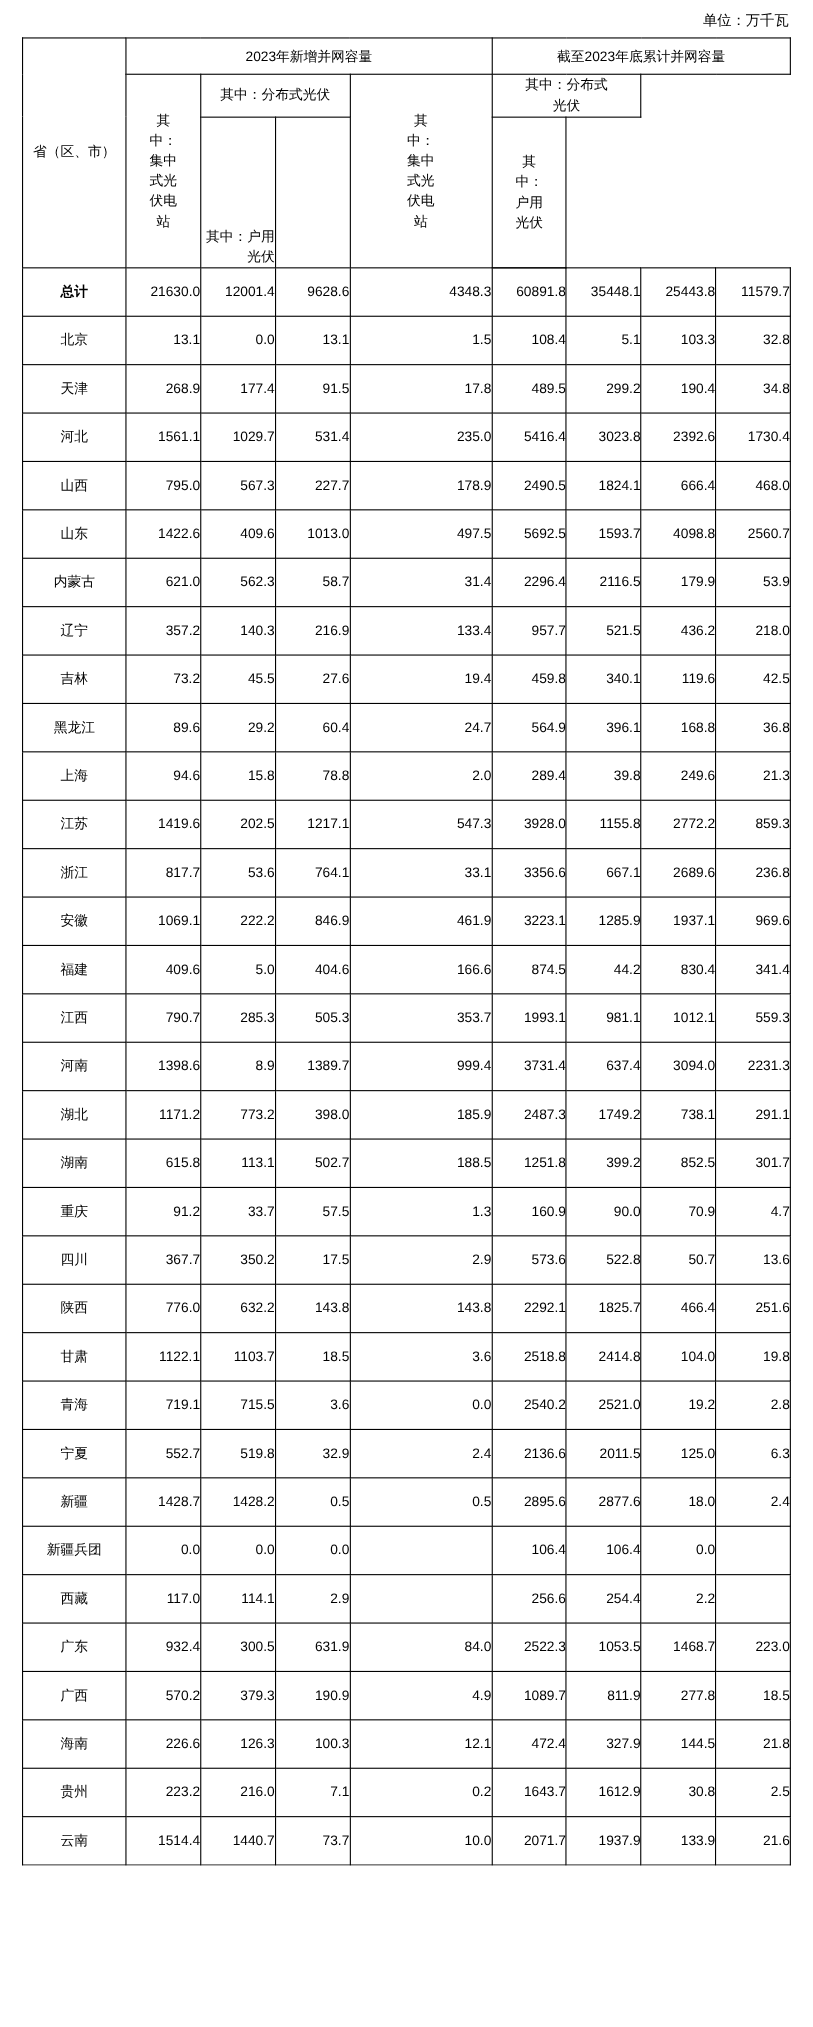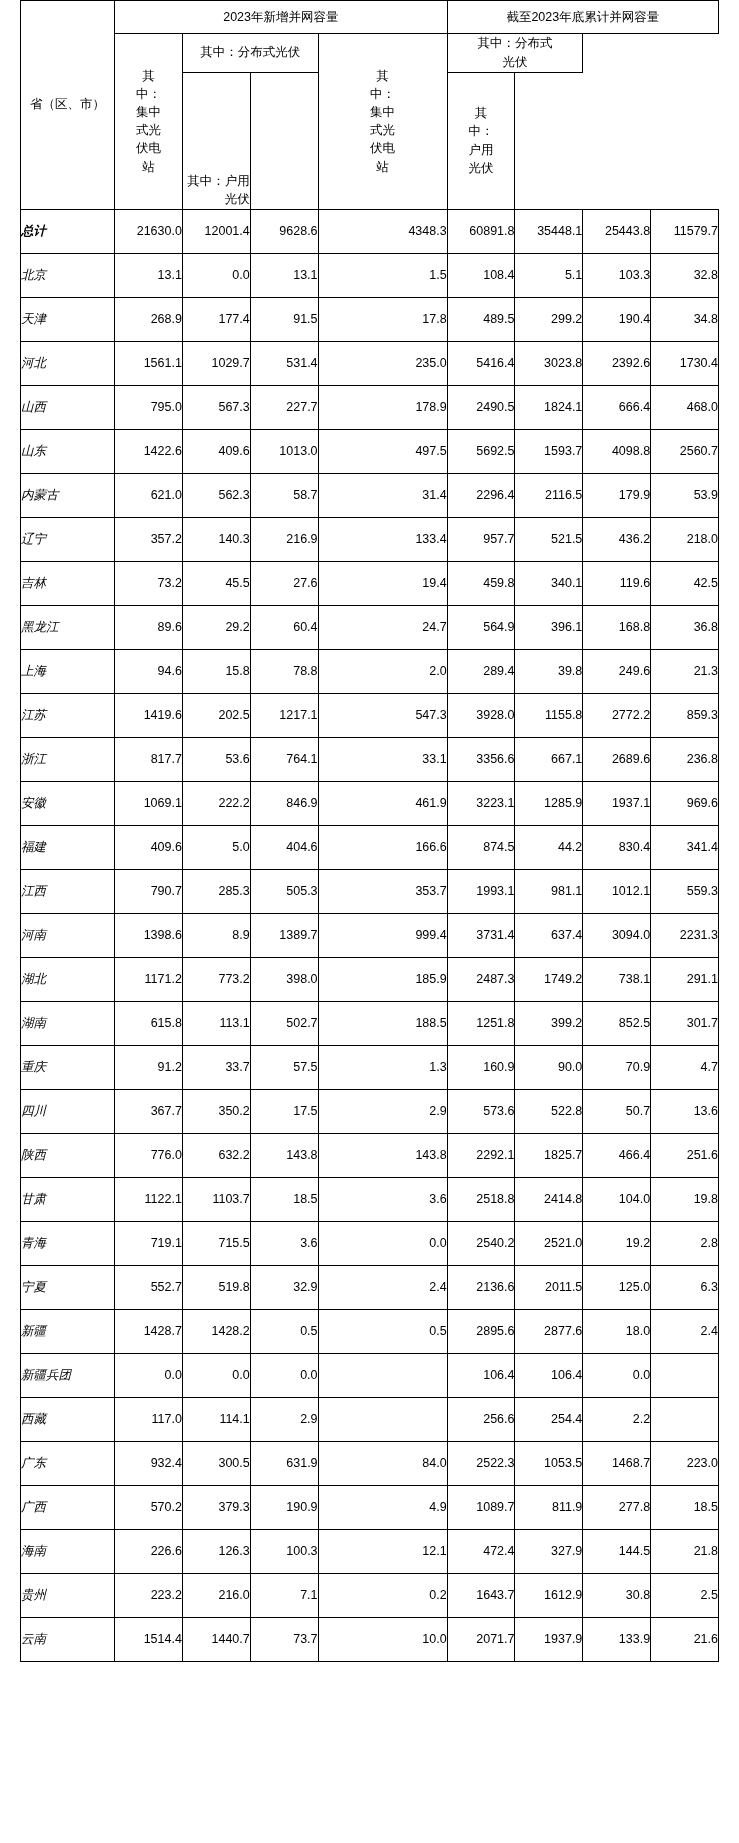--- a/index.html
+++ b/index.html
@@ -51,24 +51,24 @@
     line-height: 1.45;
   }
   .hdr-right {
     text-align: right;
     vertical-align: bottom;
     font-size: 13px;
     padding: 4px 8px 6px 4px;
     line-height: 1.45;
   }
   .prov {
+    text-align: center;
     vertical-align: middle;
     height: 43px;
     font-size: 13px;
-    font-style: italic;
   }
   .num {
     text-align: right;
     vertical-align: middle;
     padding-right: 7px;
     font-size: 12.5px;
     height: 43px;
   }
   .total-row td {
     font-weight: bold;
@@ -90,20 +90,21 @@
   .colF { width: 62px; }
   .colG { width: 62px; }
   .colH { width: 62px; }
   .colI { width: 62px; }
 </style>
 </head>
 <body>
 
 <div class="page">
 
+  <div class="unit-line">单位：万千瓦</div>
 
   <table class="data">
     <colgroup>
       <col class="colA">
         <col class="colB">
         <col class="colC">
         <col class="colD">
         <col class="colE">
       <col class="colF">
         <col class="colG">

